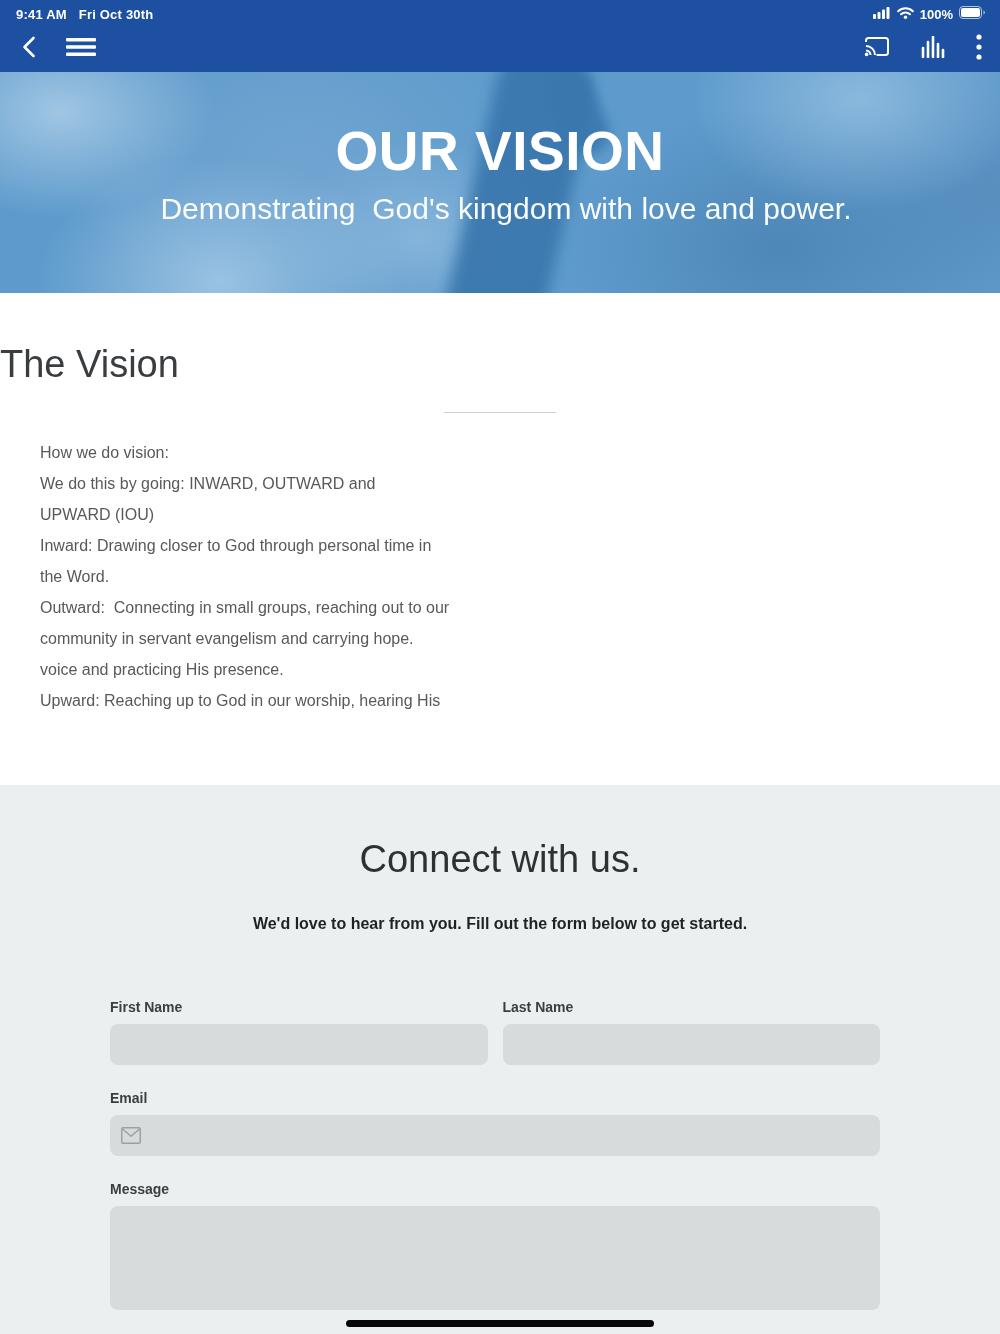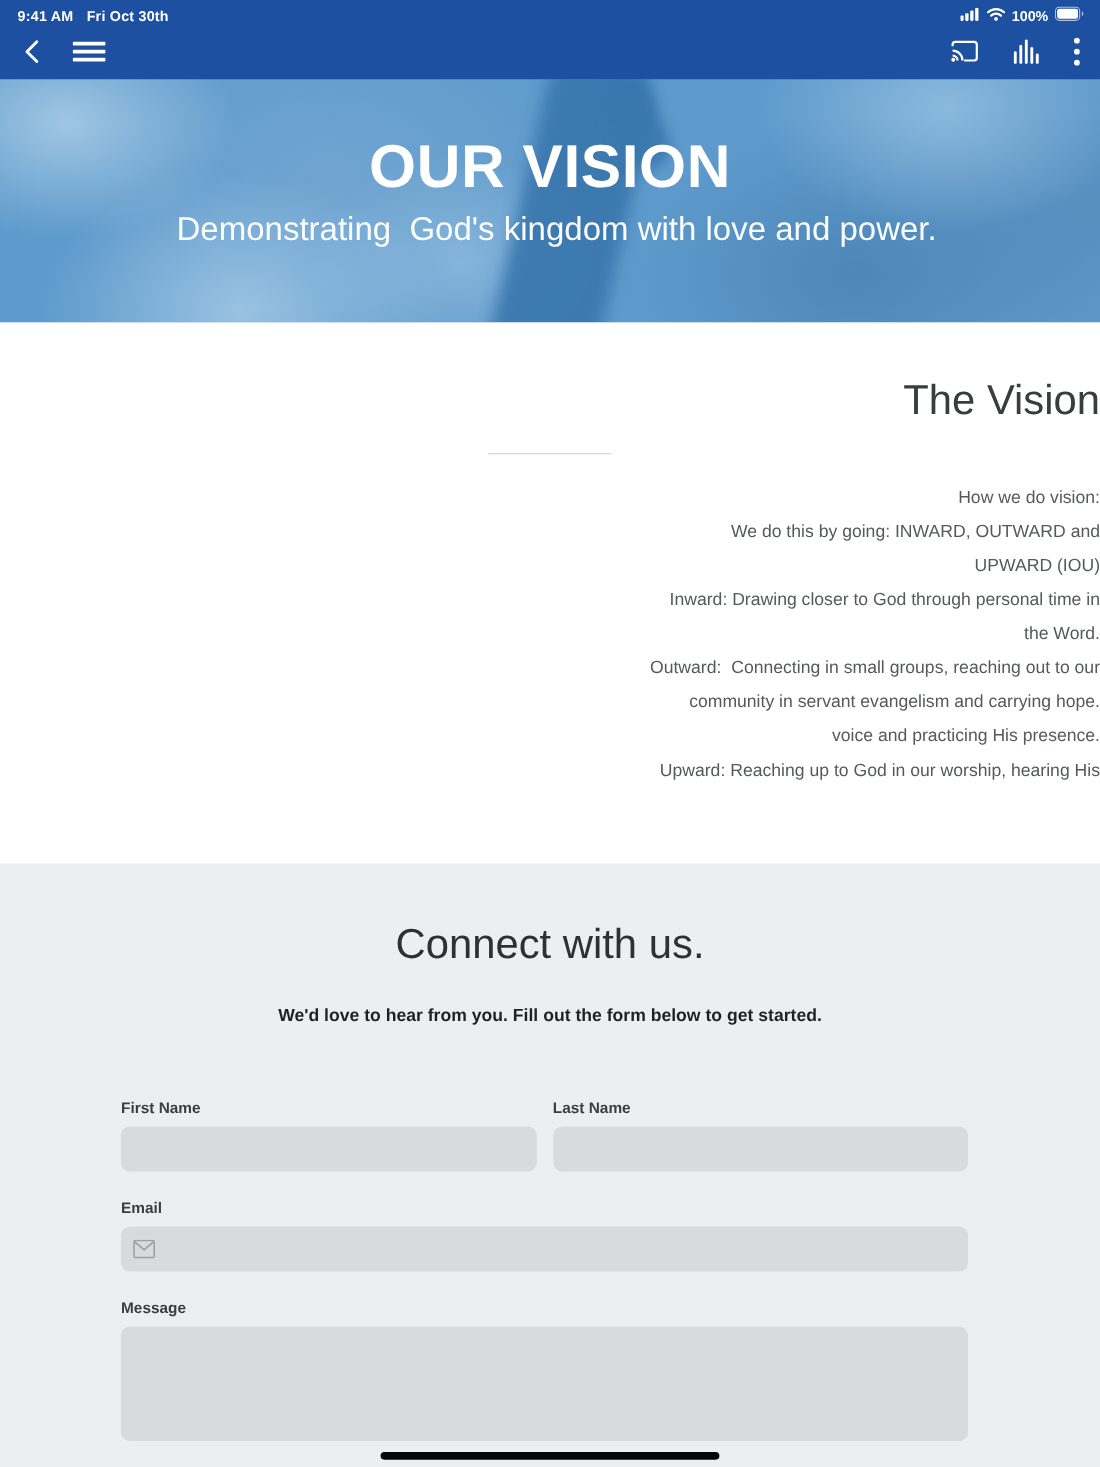--- a/index.html
+++ b/index.html
@@ -34,25 +34,25 @@
       radial-gradient(ellipse 320px 220px at 30% 40%, rgba(124,171,211,.6), rgba(124,171,211,0) 75%),
       #5e9bcc;
   }
   .hand-shape{position:absolute;left:470px;top:-30px;width:98px;height:320px;background:#3a77ad;border-radius:48px;transform:rotate(13deg);filter:blur(7px);opacity:.92;}
   .hand-thumb{position:absolute;left:556px;top:-6px;width:44px;height:90px;background:#3a77ad;border-radius:22px;transform:rotate(-24deg);filter:blur(6px);opacity:.9;}
   .hero-text{position:absolute;left:0;right:0;top:50px;text-align:center;z-index:2;}
   .hero-title{margin:0;color:#fff;font-size:55px;line-height:58px;font-weight:800;letter-spacing:.5px;}
   .hero-subtitle{margin:11px 0 0 0;color:rgba(255,255,255,.97);font-size:30px;line-height:36px;font-weight:400;white-space:pre-wrap;padding-left:12px;}
 
   
-  .vision{position:absolute;top:293px;left:0;right:0;height:572px;background:#ffffff;text-align:right;}
+  .vision{position:absolute;top:293px;left:0;right:0;height:572px;background:#ffffff;text-align:left;}
   .vision-heading{margin:48px 0 0 0;color:#3a3d40;font-size:38px;line-height:46px;font-weight:400;}
   .vision-divider{width:112px;border:none;border-top:1px solid #cfd2d3;margin:25px auto 0 auto;}
   .vision-body{margin-top:24px;color:#56595c;font-size:16px;}
-  .vision-line{line-height:31px;white-space:pre;}
+  .vision-line{line-height:31px;white-space:pre;padding-left:40px;}
 
   
   .connect{position:absolute;top:785px;left:0;right:0;bottom:0;background:#eceff0;}
   .connect-heading{margin:50px 0 0 0;text-align:center;color:#2e3134;font-size:38px;line-height:48px;font-weight:400;}
   .connect-subheading{margin:30px 0 0 0;text-align:center;color:#1f2224;font-size:16px;line-height:22px;font-weight:700;}
   .connect-form{width:770px;margin:64px 0 0 110px;text-align:left;}
   .form-row{display:flex;gap:15px;margin-bottom:25px;}
   .field-group{flex:1;min-width:0;}
   .field-label{display:block;color:#3b3e41;font-size:14px;font-weight:700;line-height:16px;margin-bottom:9px;}
   .text-field{width:100%;height:41px;background:#d8dbdc;border:none;border-radius:8px;box-sizing:border-box;outline:none;font-size:16px;color:#333;padding:0 12px;font-family:inherit;}

